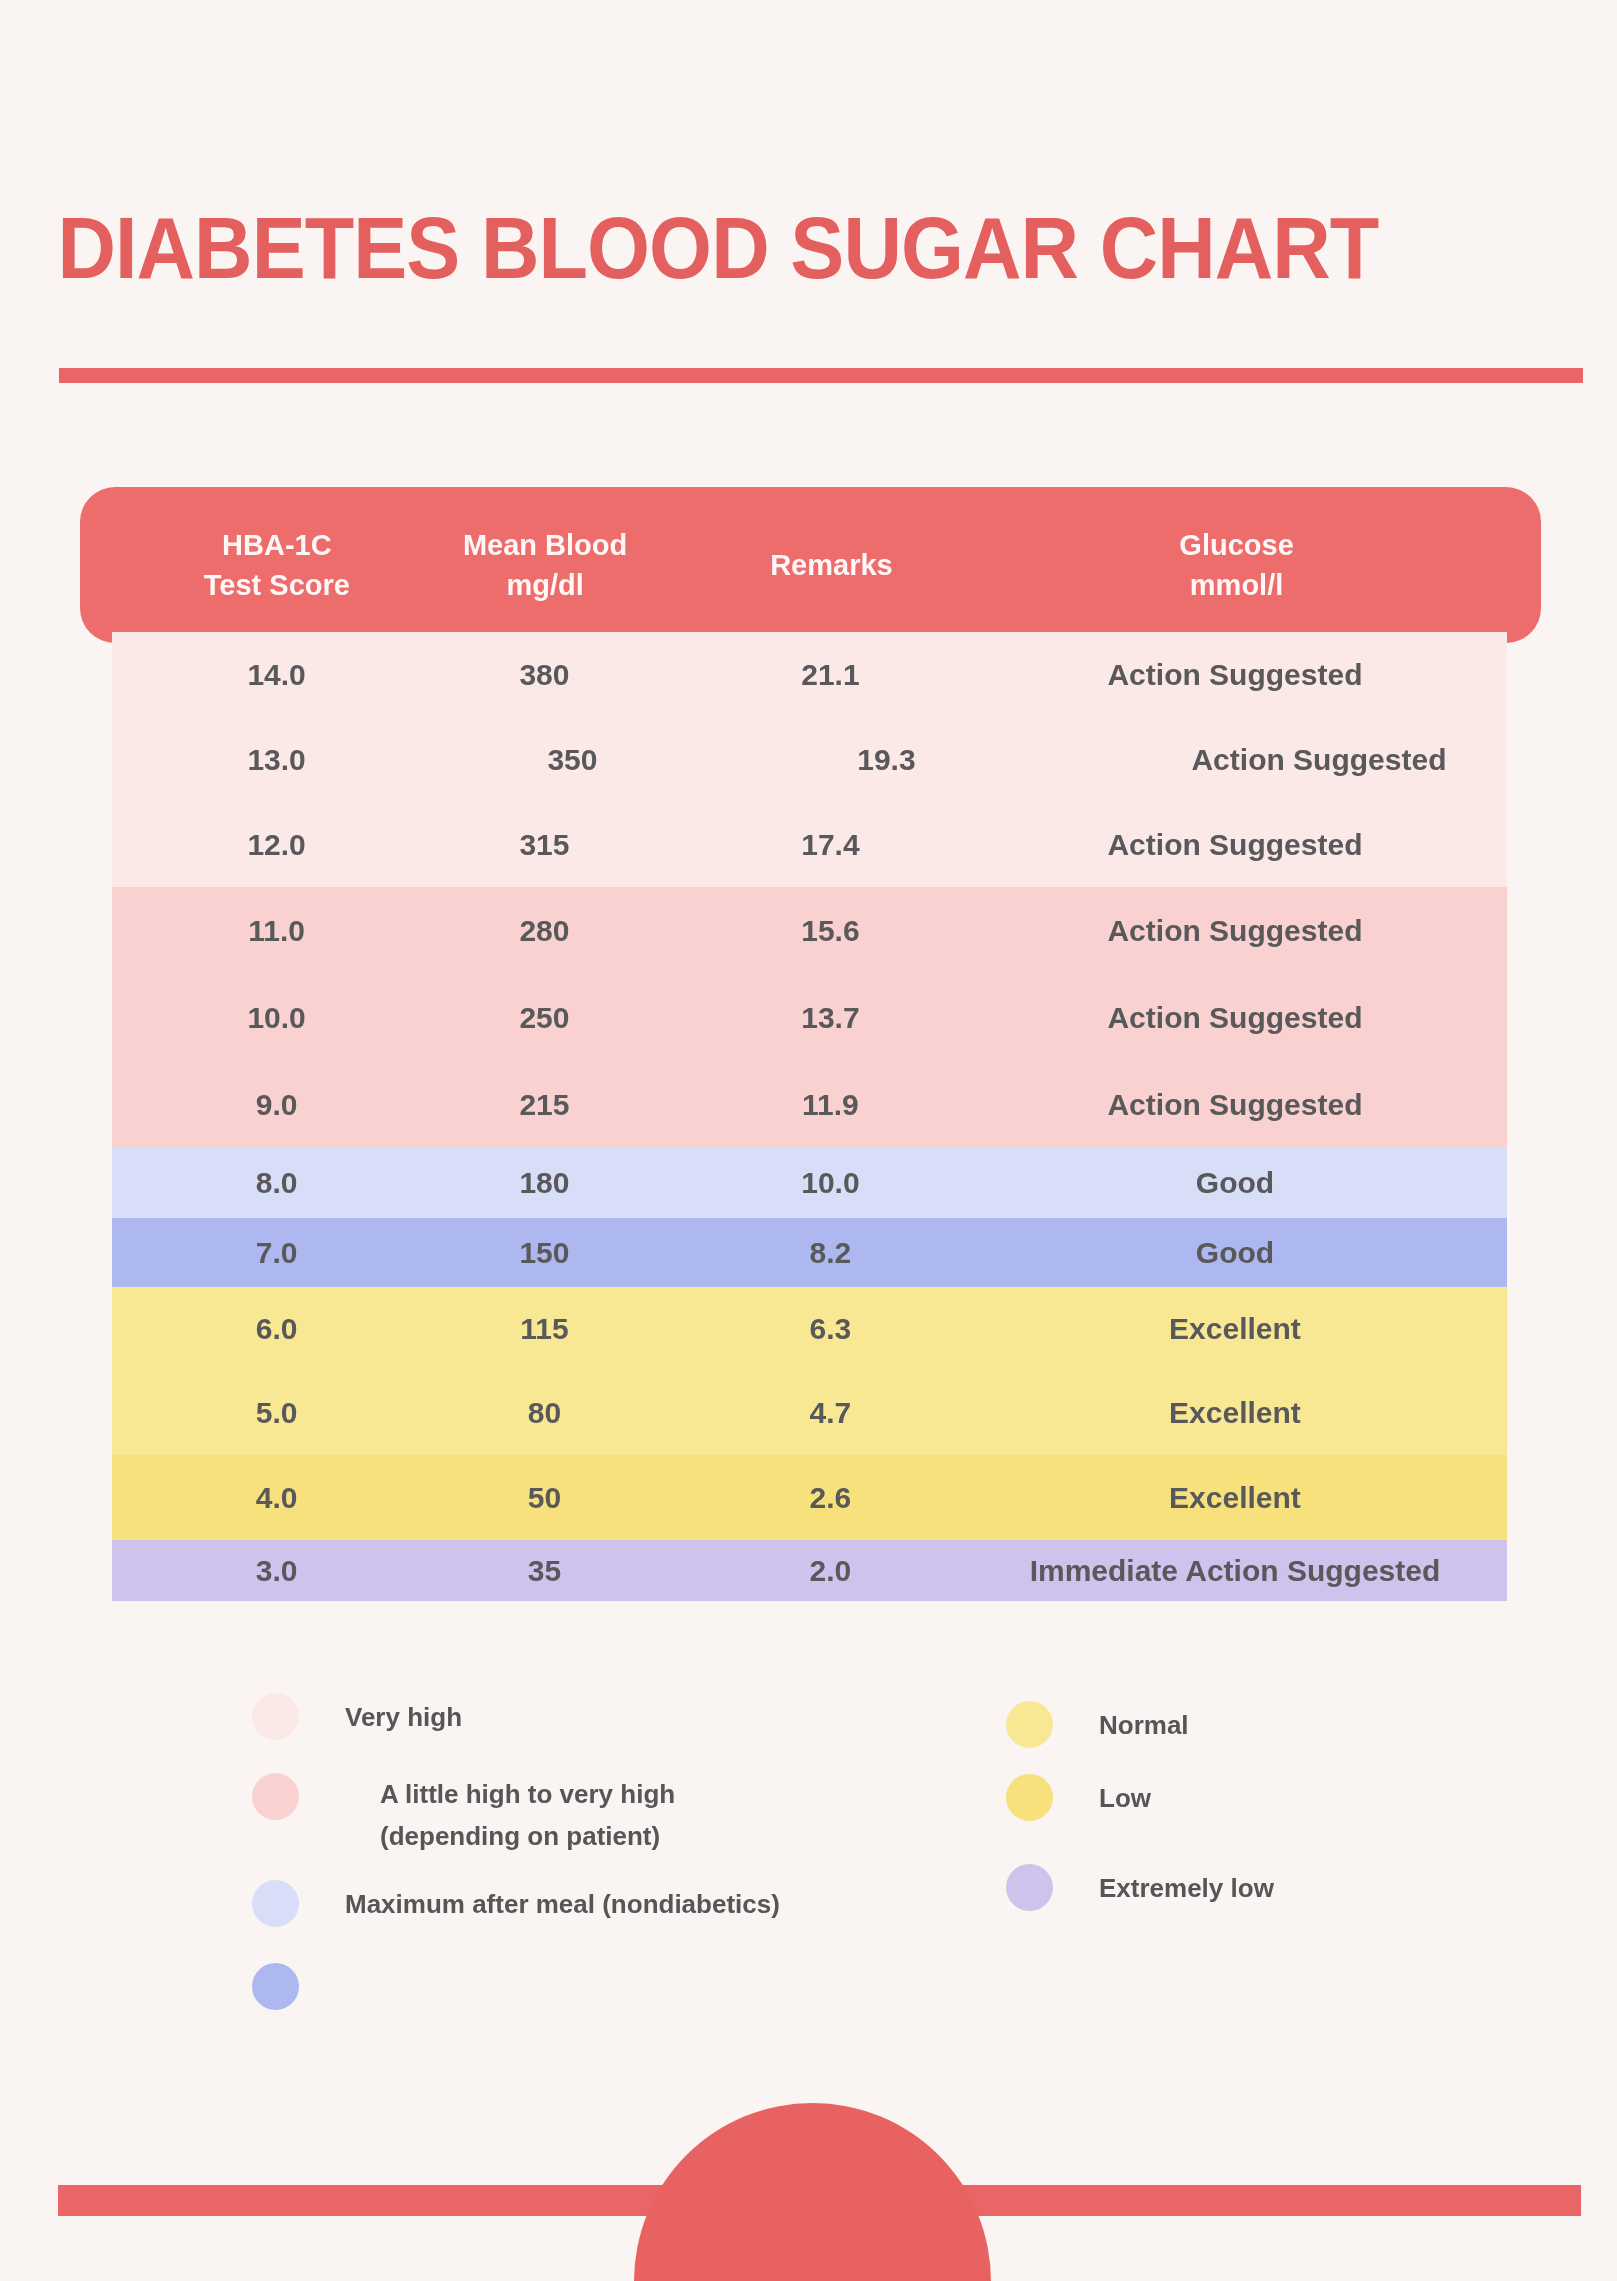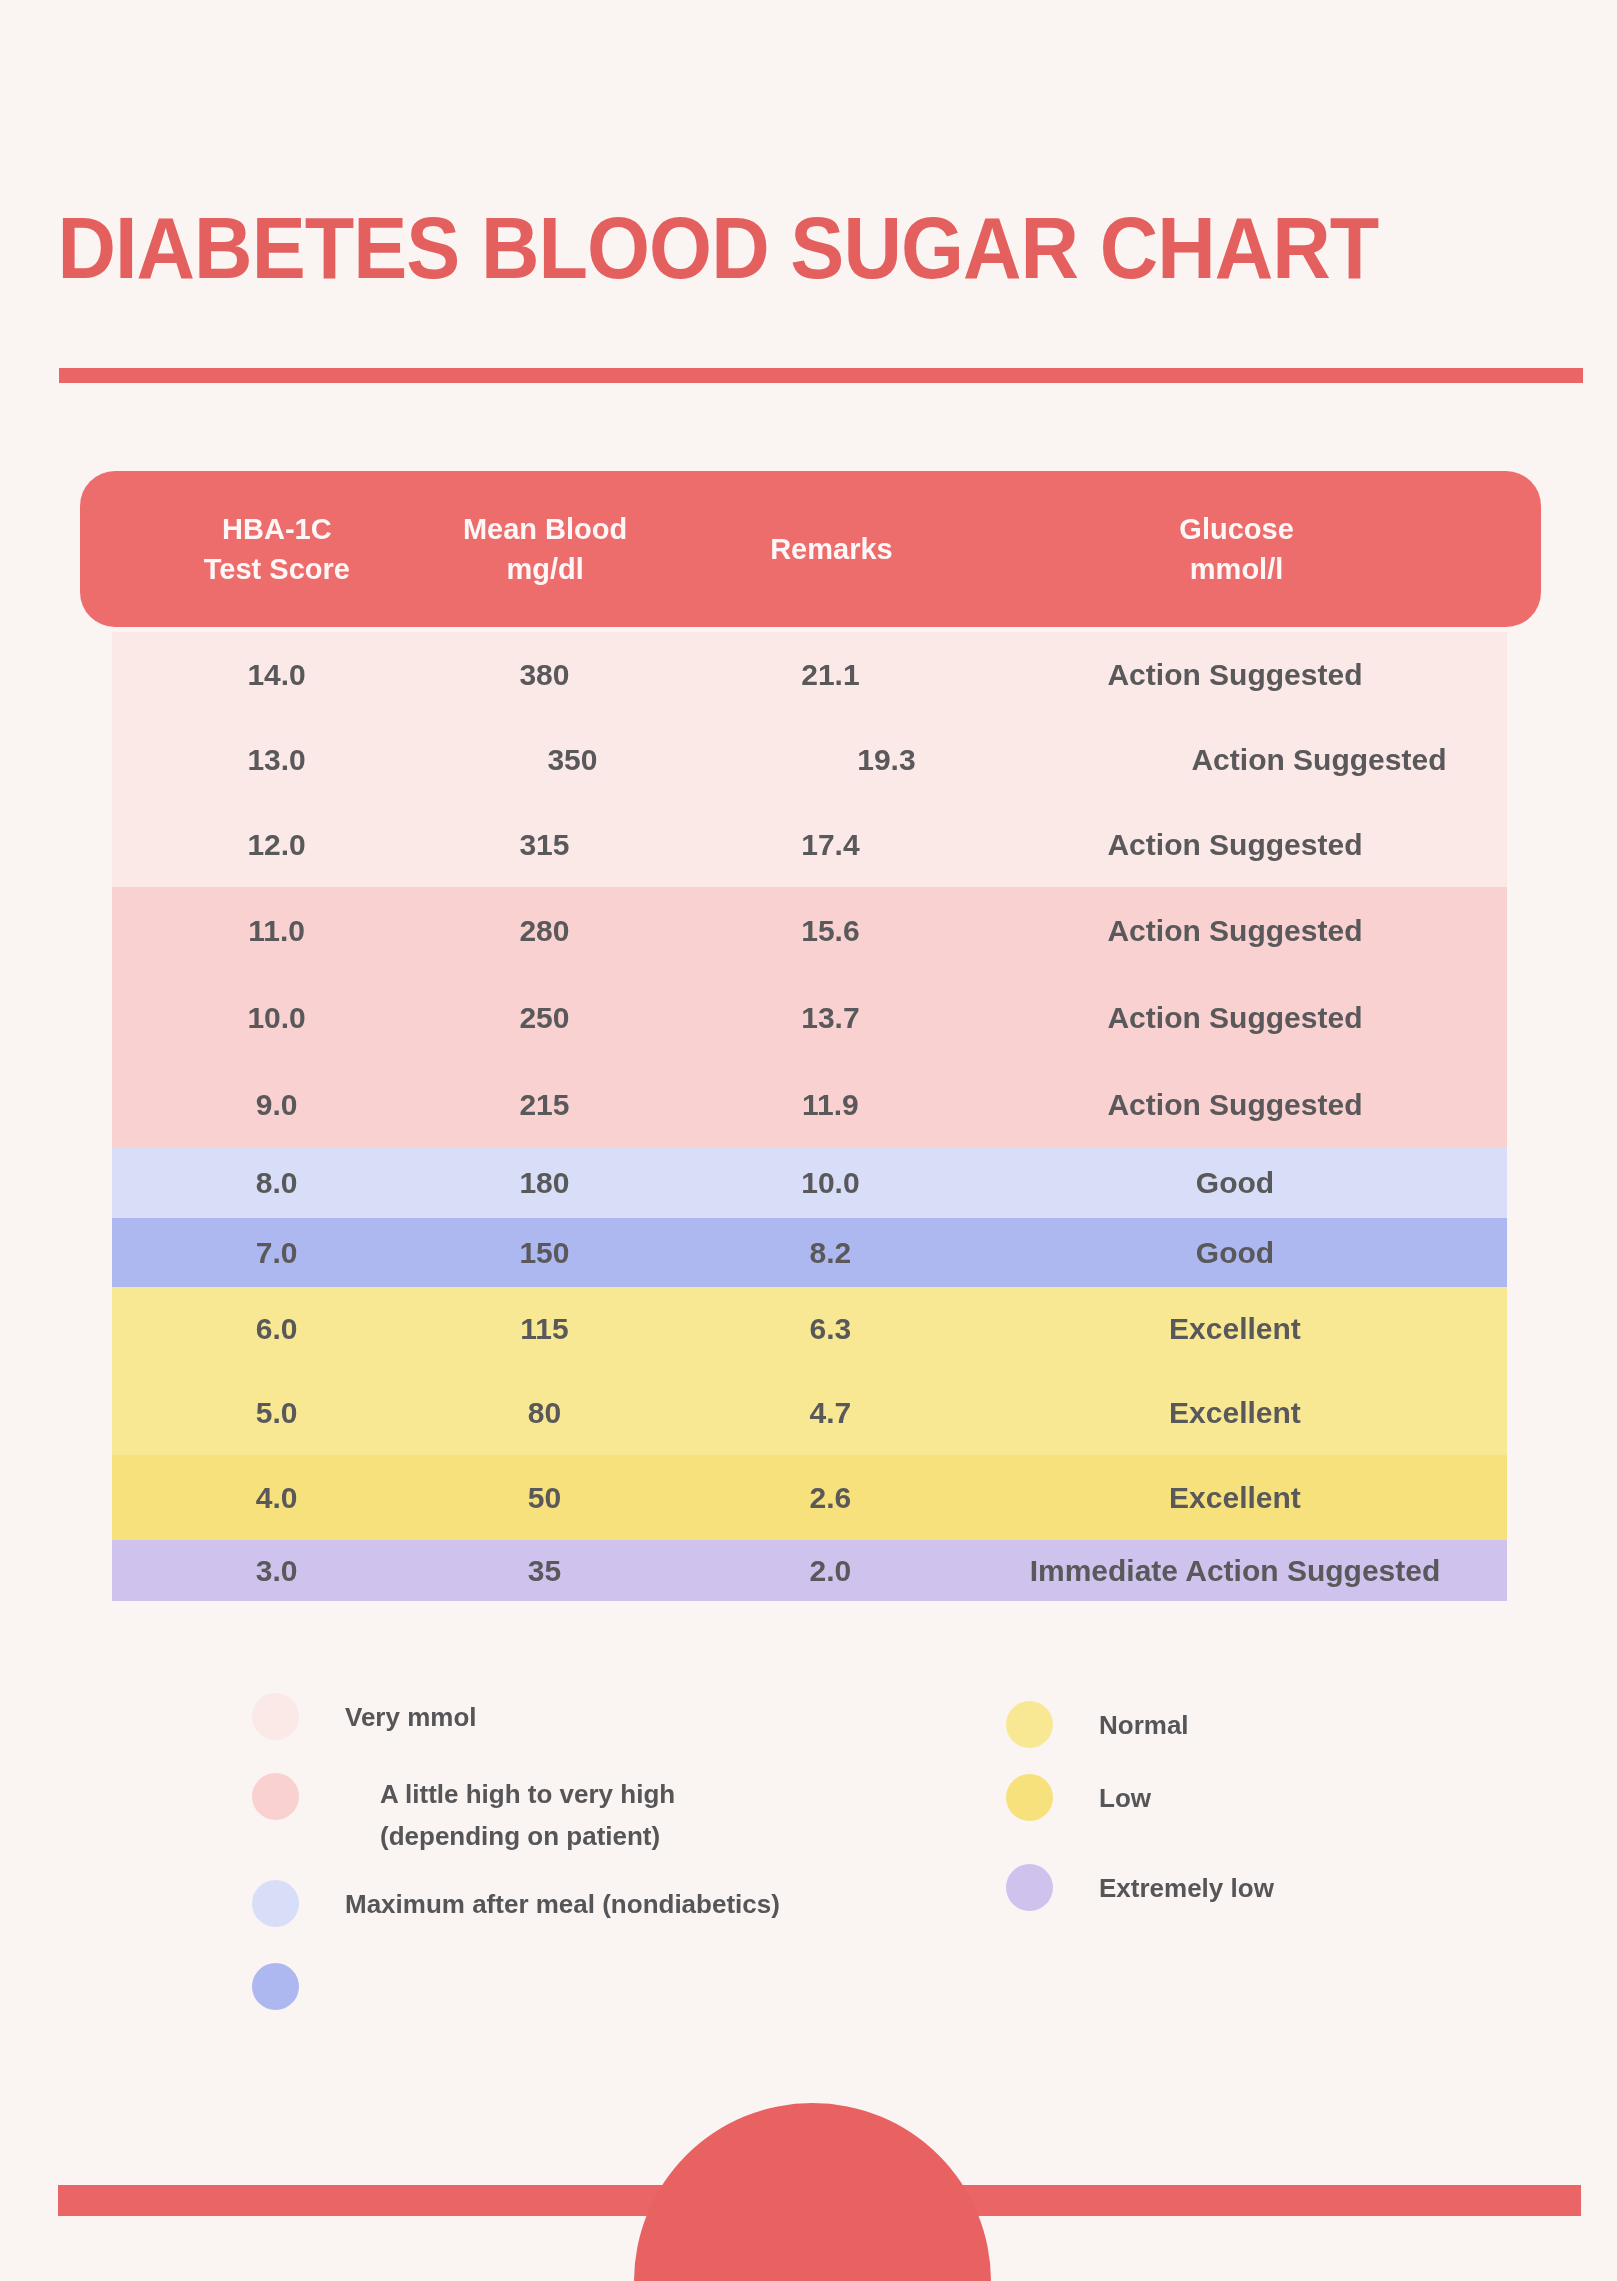--- a/index.html
+++ b/index.html
@@ -57,21 +57,21 @@
 </style>
 </head>
 <body style="background: rgb(250, 244, 243);">
 
 <div class="title-wrap">
   <span class="title">DIABETES BLOOD SUGAR CHART</span>
 </div>
 
 <div class="rule-top" style="background: rgb(234, 101, 101);"></div>
 
-<div class="thead" style="background: rgb(237, 109, 108);">
+<div class="thead" style="background: rgb(237, 109, 108); margin-top: 16px;">
   <div class="tgrid">
     <div class="hcell">
       <div>HBA-1C</div>
       <div>Test Score</div>
     </div>
     <div class="hcell">
       <div>Mean Blood</div>
       <div>mg/dl</div>
     </div>
     <div class="hcell">Remarks</div>
@@ -153,21 +153,21 @@
     <div class="tcell">3.0</div>
     <div class="tcell">35</div>
     <div class="tcell">2.0</div>
     <div class="tcell">Immediate Action Suggested</div>
   </div>
 </div>
 
 <div class="legend-col legend-left">
   <div class="legend-item mb34">
     <span class="dot" style="background: rgb(251, 233, 232);"></span>
-    <span class="legend-label">Very mmol</span>
+    <span class="legend-label">Very high</span>
   </div>
   <div class="legend-item twoline mb24">
     <span class="dot" style="background: rgb(248, 209, 208);"></span>
     <span class="legend-label">
       <span>A little high to very high</span><br>
       <span>(depending on patient)</span>
     </span>
   </div>
   <div class="legend-item mb37">
     <span class="dot" style="background: rgb(216, 221, 248);"></span>

